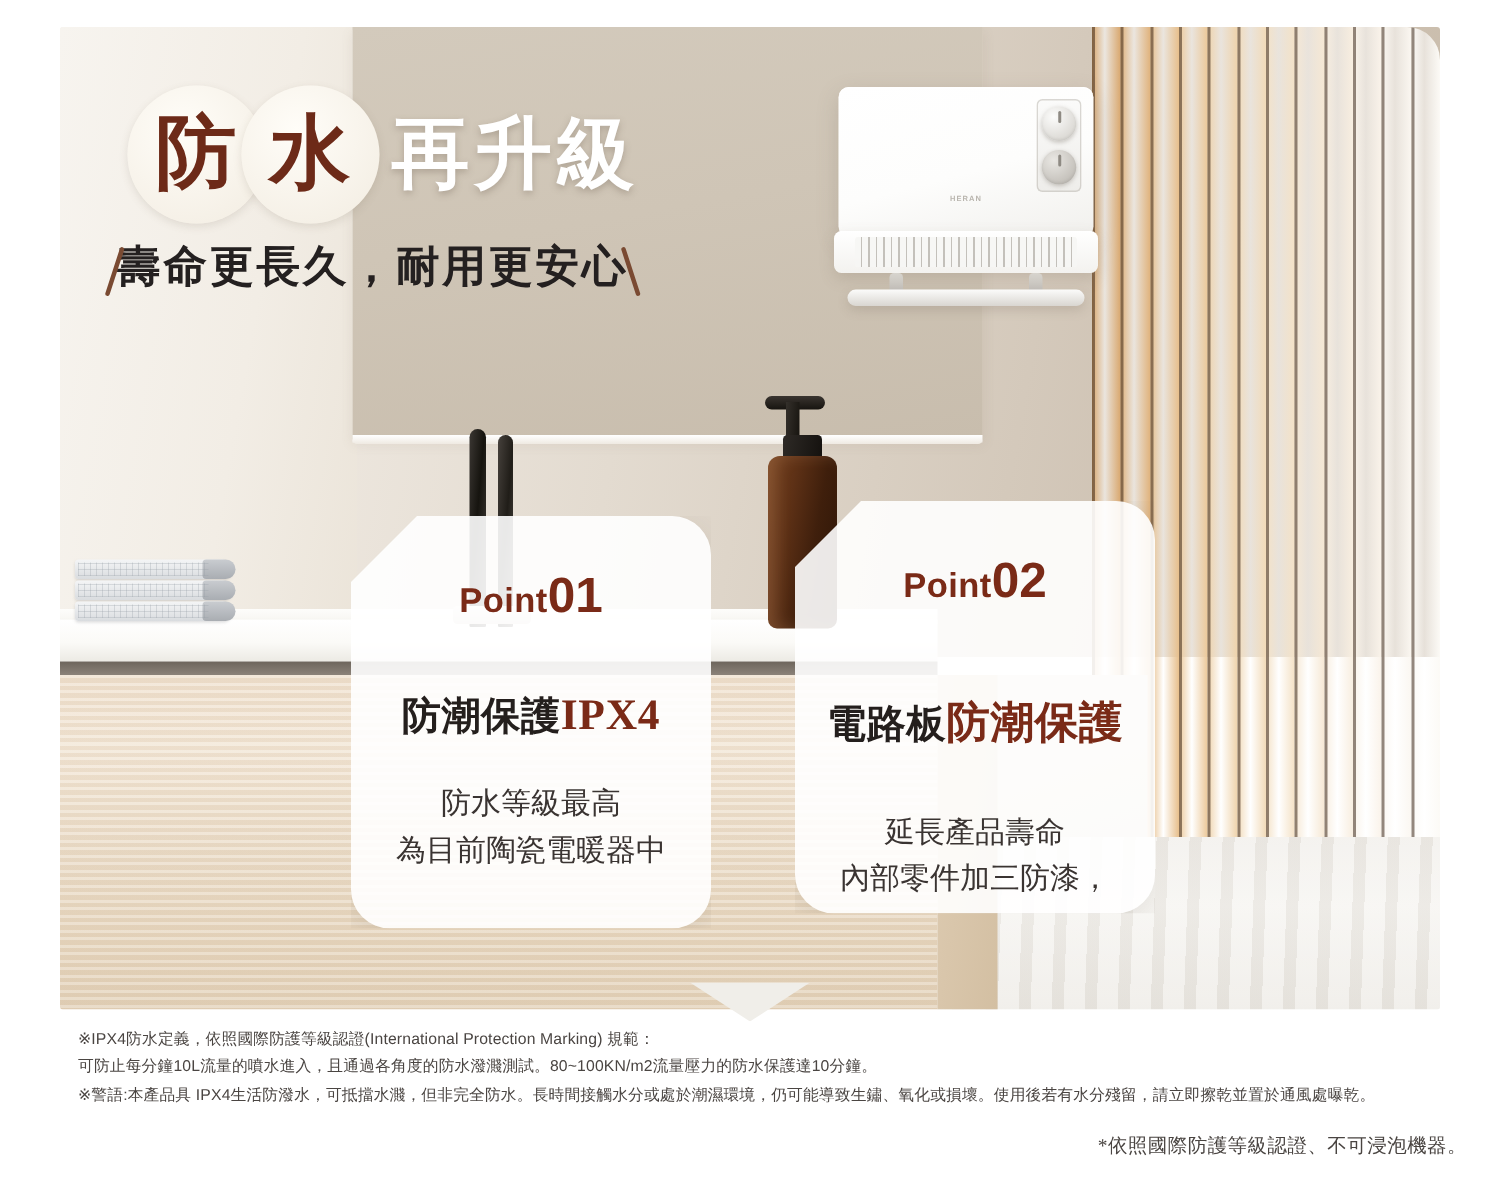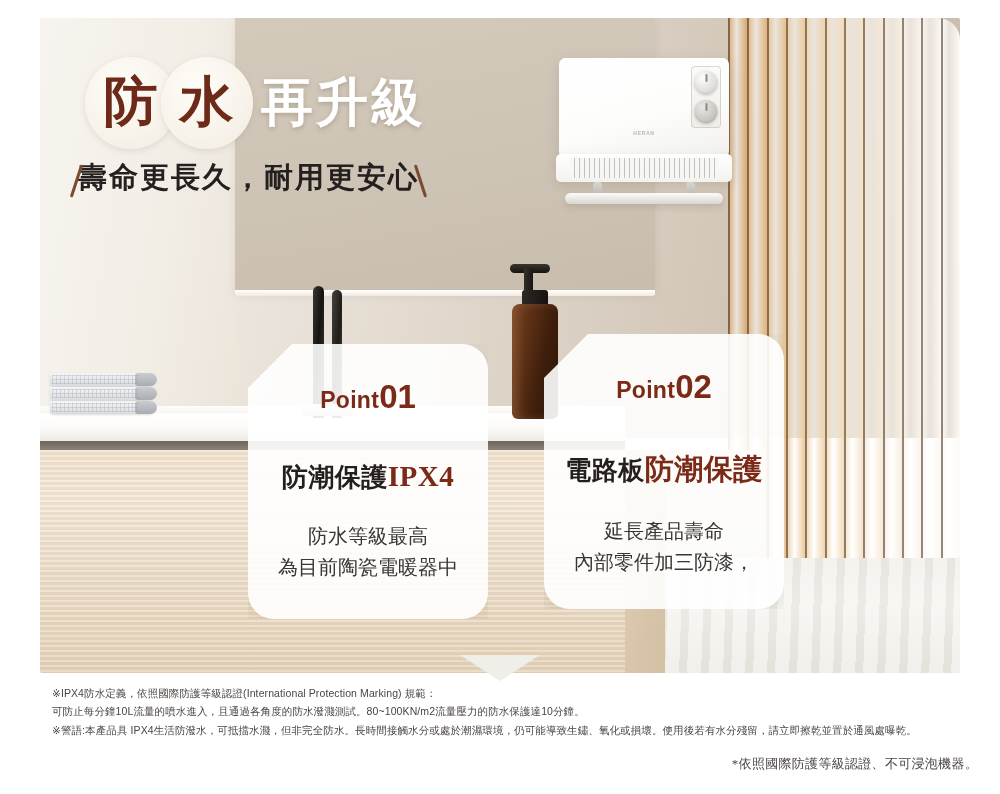--- a/index.html
+++ b/index.html
@@ -136,23 +136,23 @@
   .subline .txt{font-size:29px;font-weight:700;color:#242020;letter-spacing:2px;
      font-family:"Liberation Serif","DejaVu Serif",serif;}
 
   
   .card{position:absolute;width:240px;height:275px;
      background:rgba(255,255,255,.90);
      border-radius:0 26px 26px 26px;
      -webkit-clip-path:polygon(44px 0,100% 0,100% 100%,0 100%,0 44px);
      clip-path:polygon(44px 0,100% 0,100% 100%,0 100%,0 44px);
      box-shadow:0 6px 22px rgba(120,105,90,.16);
-     display:flex;flex-direction:column;align-items:center;margin-left:14px;}
+     display:flex;flex-direction:column;align-items:center;}
   #card1{left:234px;top:344px;}
-  #card2{left:530px;top:334px;}
+  #card2{left:530px;top:334px;gap:12px;}
 
   .pt-label{margin-top:34px;font-size:23px;font-weight:700;color:#7a2a17;letter-spacing:.3px;}
   .pt-label b{font-size:33px;font-weight:800;letter-spacing:0;}
   .pt-title{margin-top:44px;font-size:26px;font-weight:800;color:#241f1d;letter-spacing:.5px;
      font-family:"Liberation Serif","DejaVu Serif",serif;white-space:nowrap;}
   .pt-title em{font-style:normal;color:#7a2a17;font-size:29px;}
   .pt-desc{margin-top:26px;font-size:20px;line-height:1.55;color:#3a3432;text-align:center;
      font-family:"Liberation Serif","DejaVu Serif",serif;}
 
   

